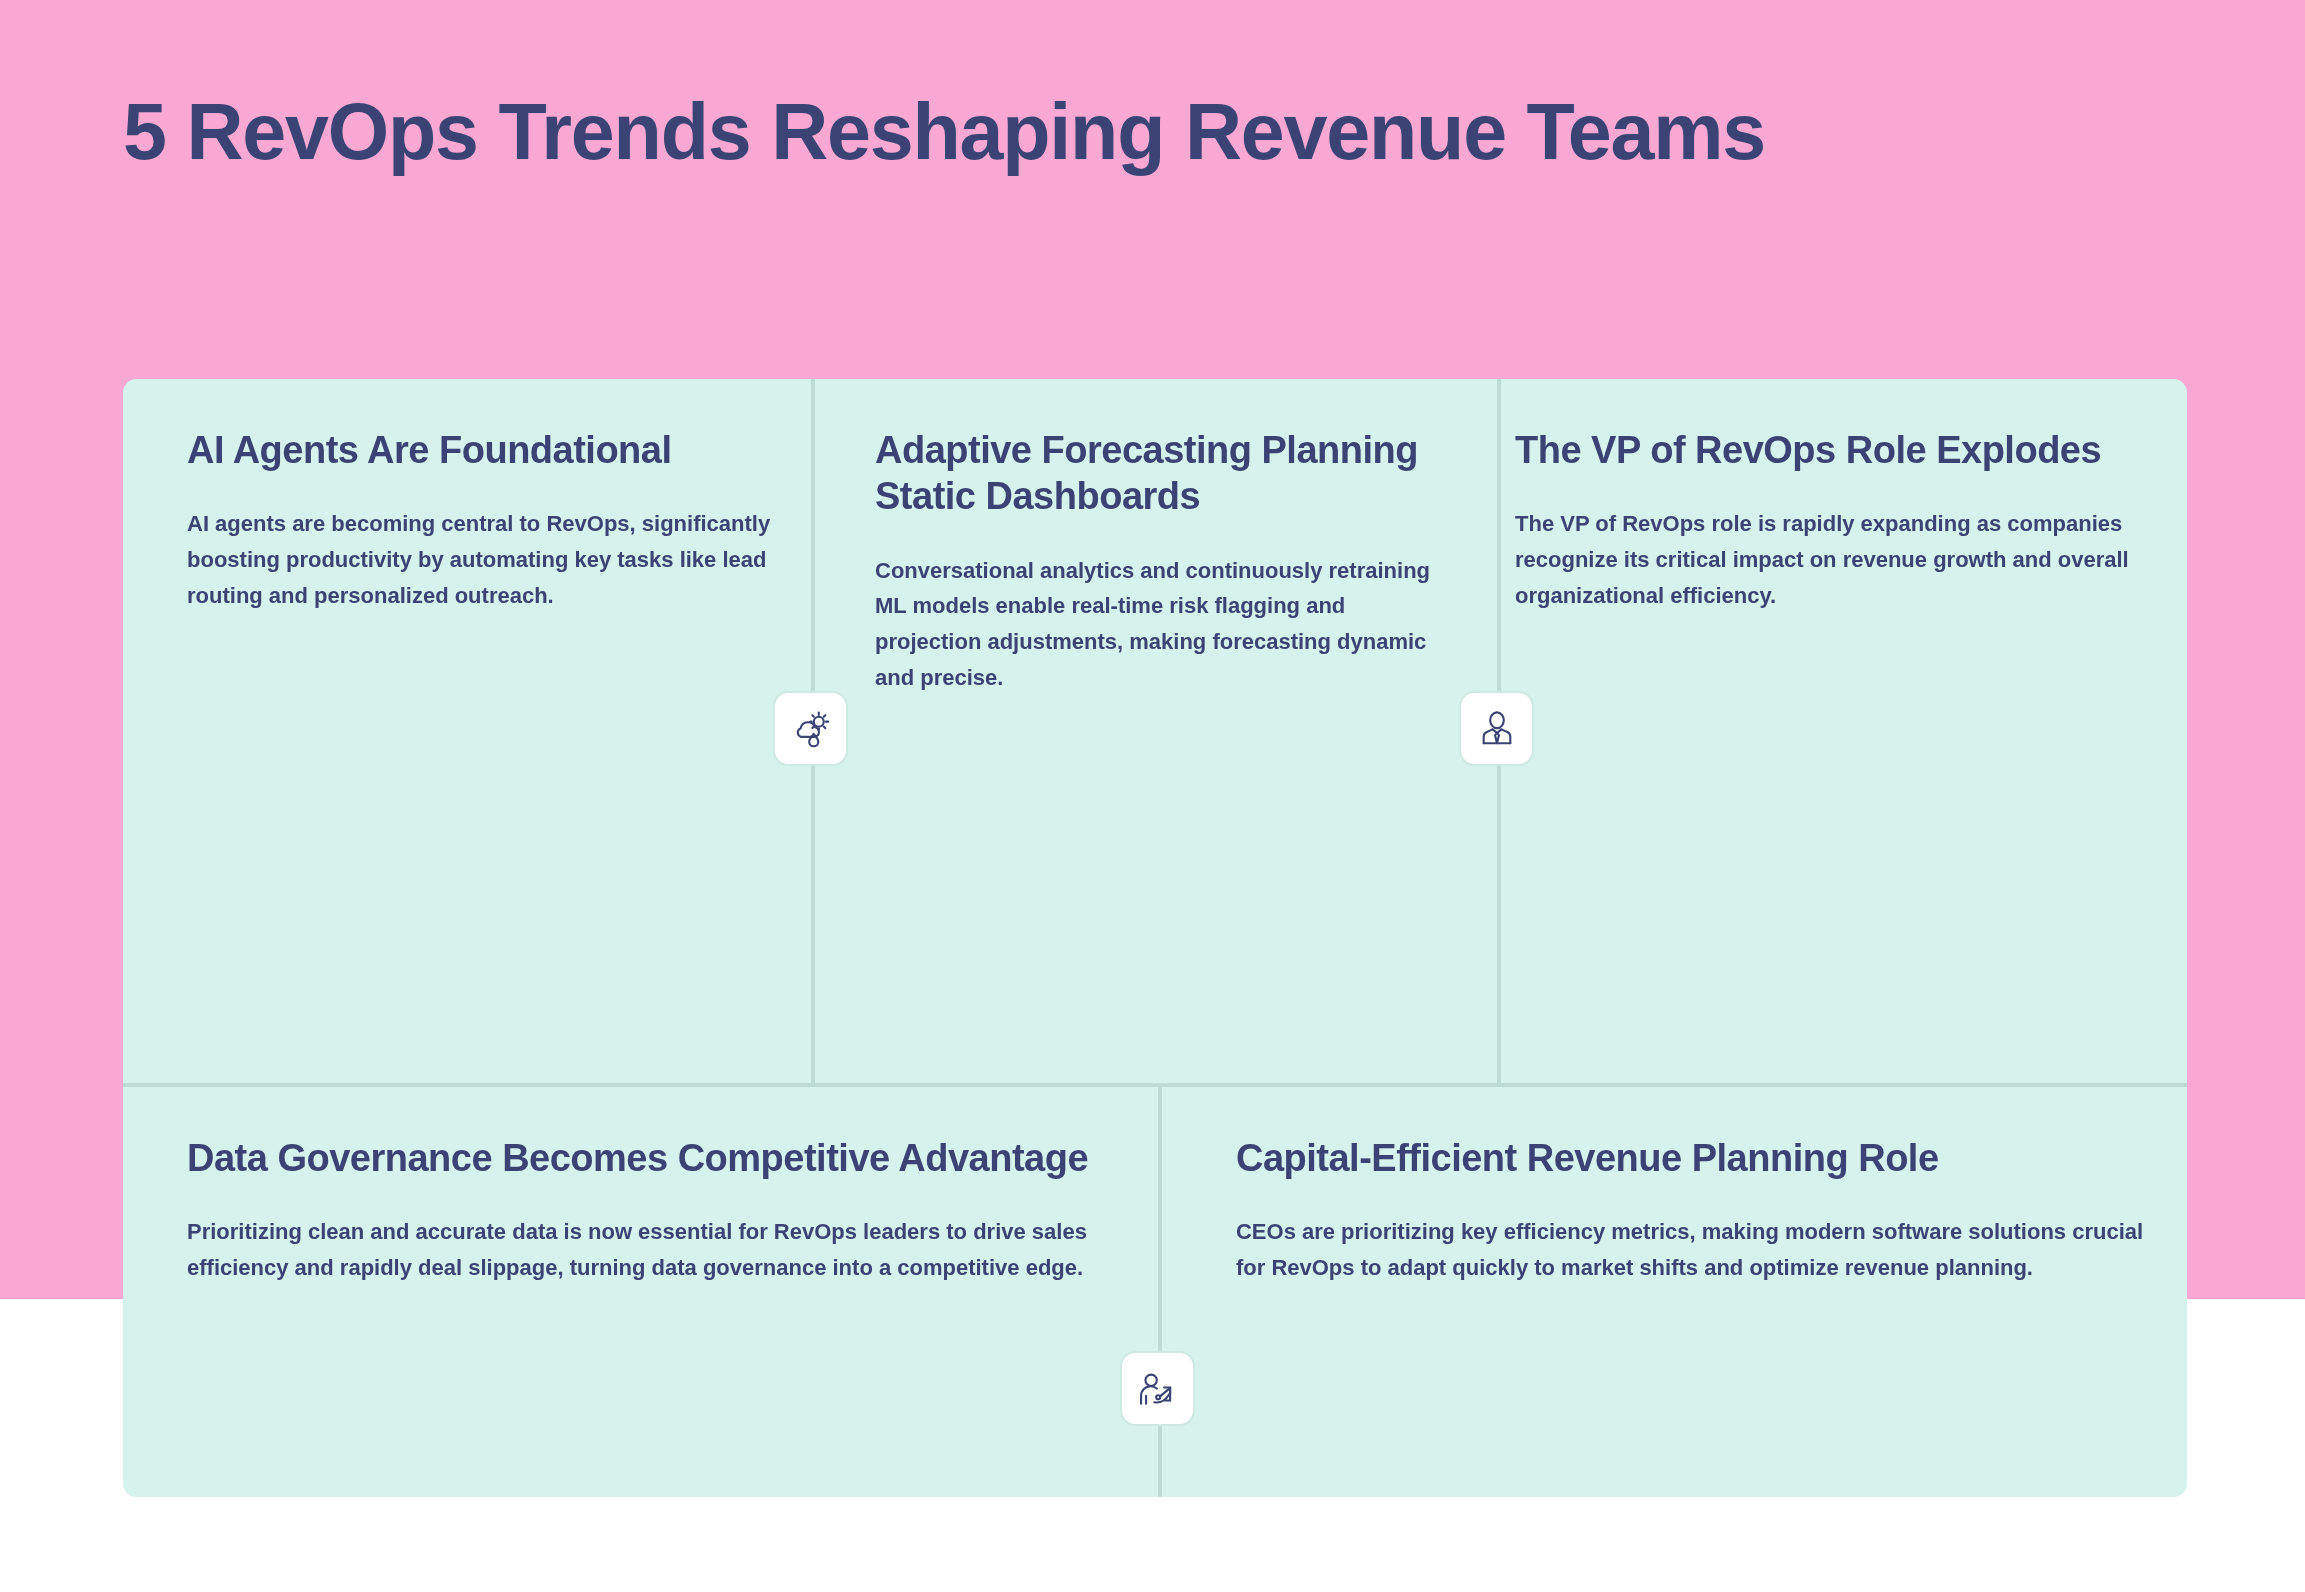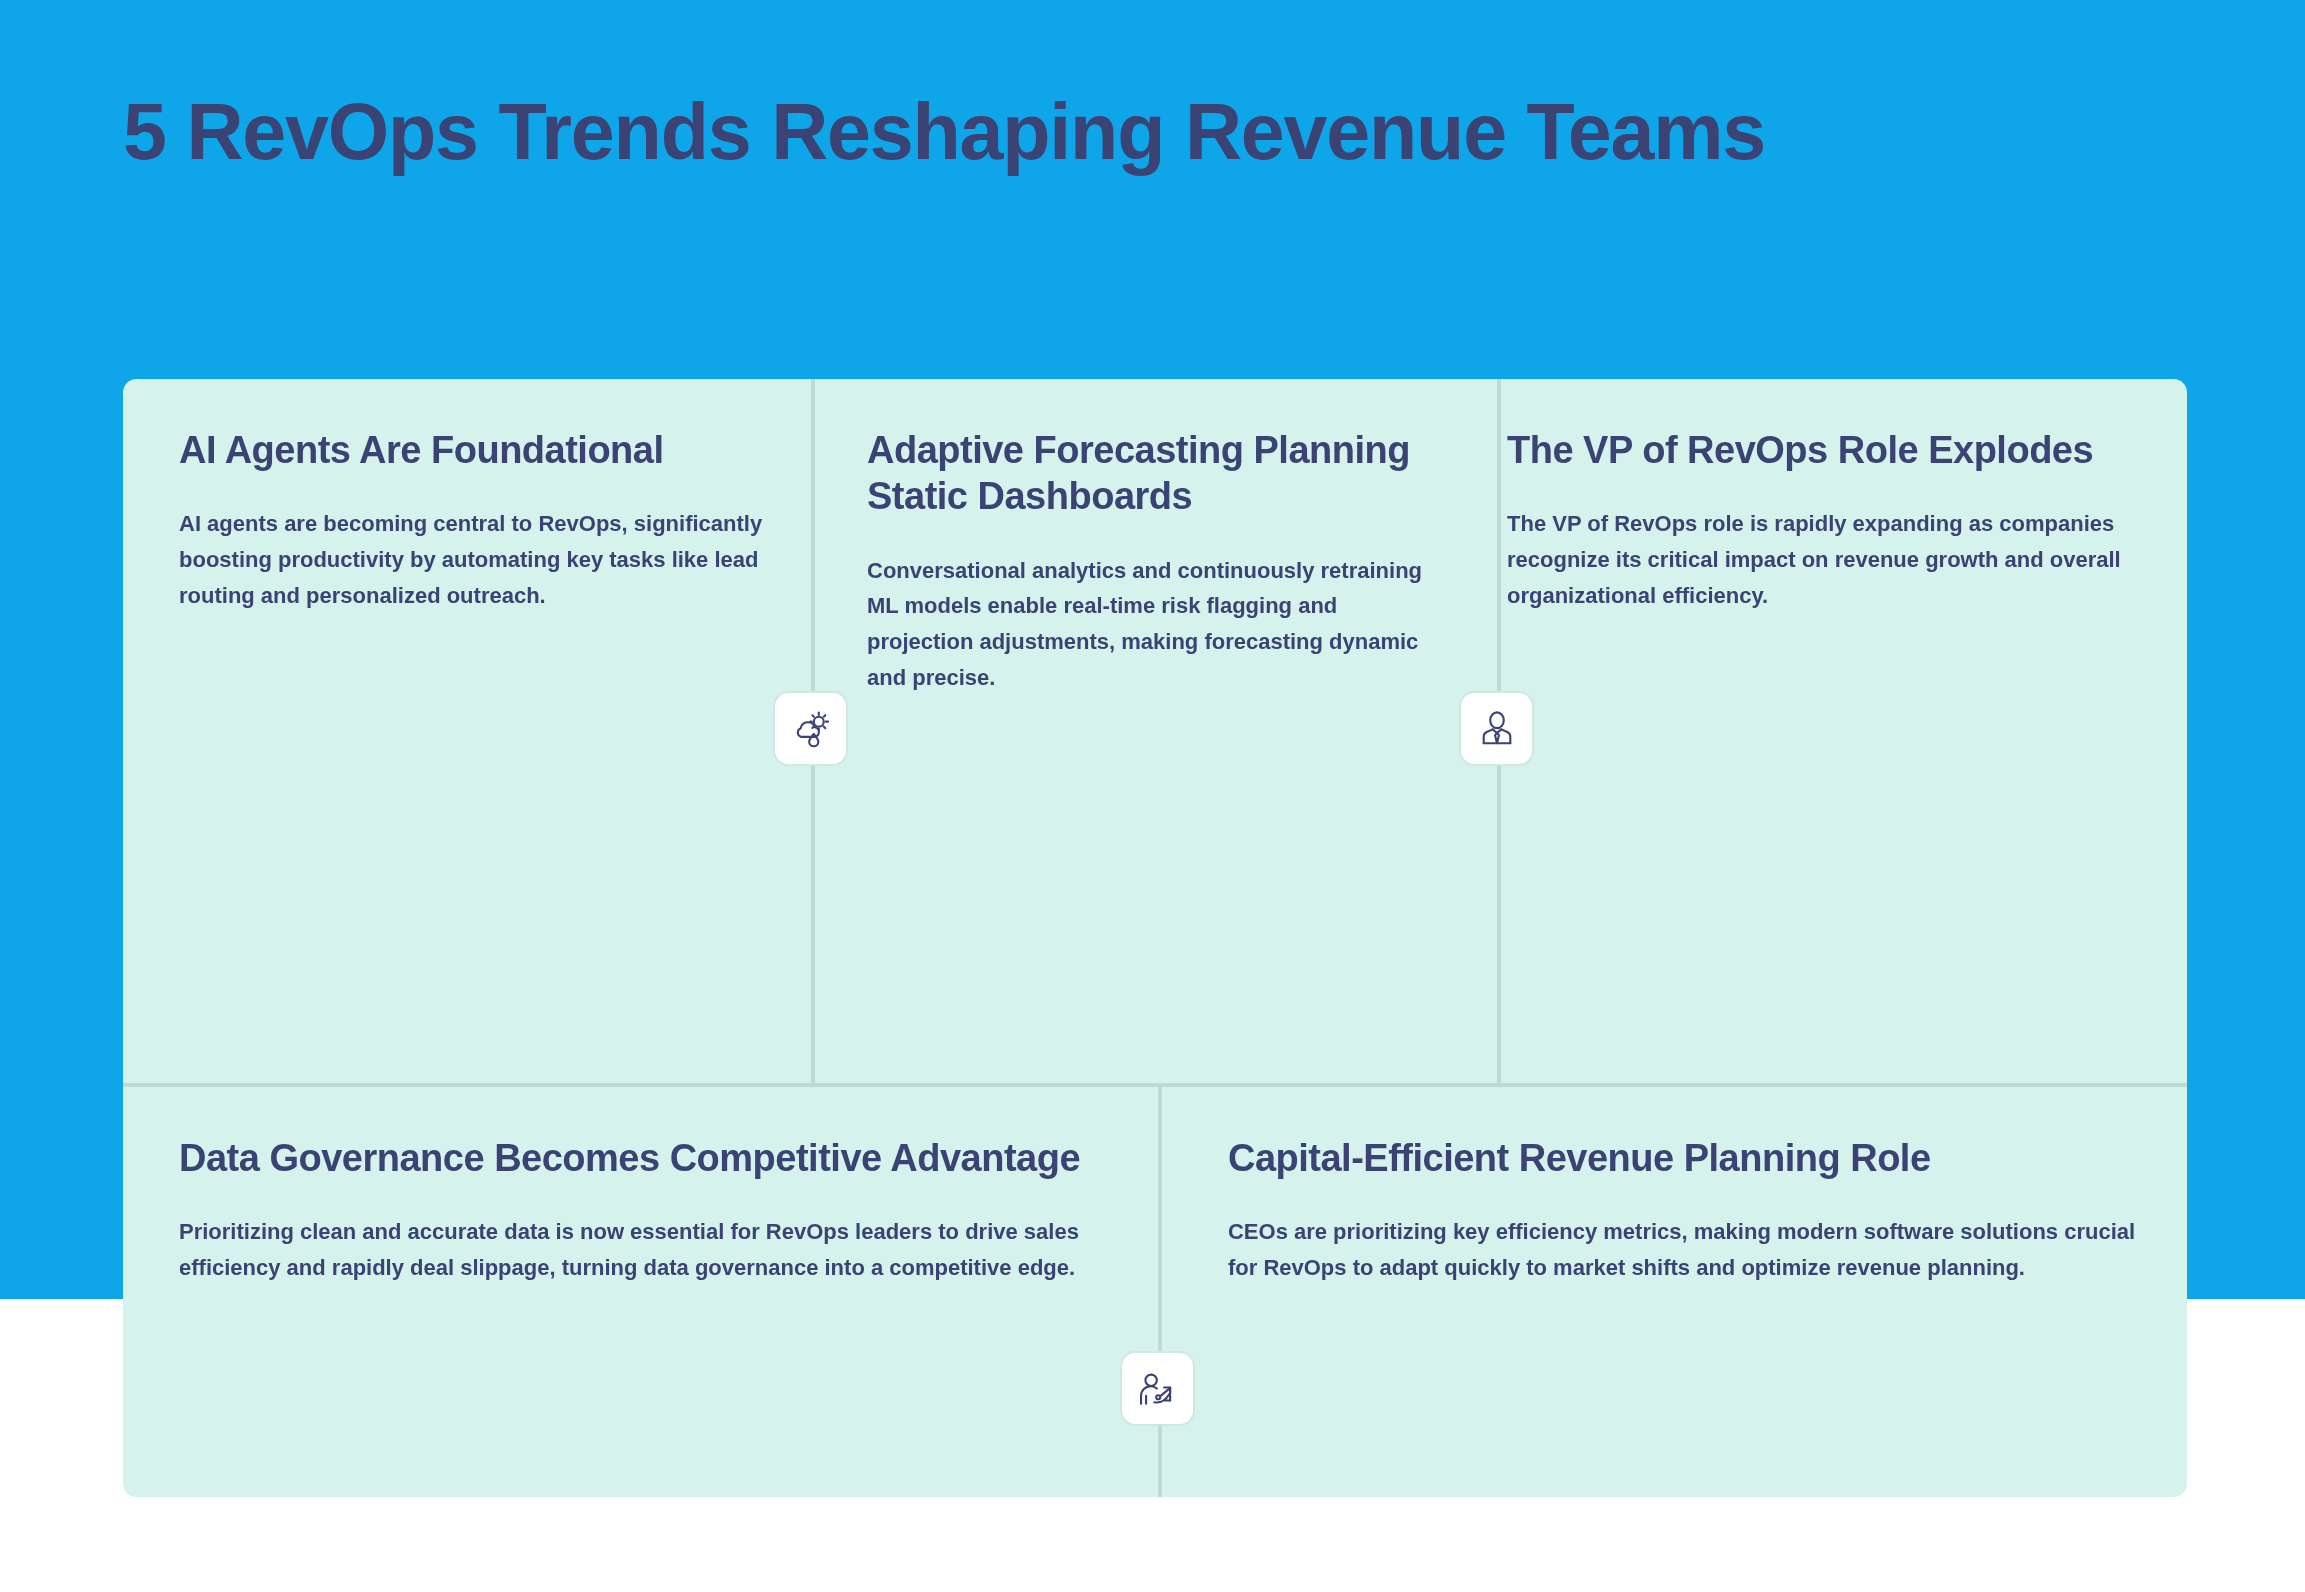--- a/index.html
+++ b/index.html
@@ -9,21 +9,21 @@
     height: 1593px;
     background: #ffffff;
     font-family: "Liberation Sans", sans-serif;
     overflow: hidden;
   }
 
   .page {
     position: relative;
     width: 2306px;
     height: 1299px;
-    background: #0ea5e9;
+    background: #f9a8d4;
   }
 
   
   .page-title {
     position: absolute;
     left: 123px;
     top: 85px;
     width: 2037px;
     font-family: "Liberation Sans", sans-serif;
     font-size: 79px;
@@ -41,21 +41,21 @@
     width: 2064px;
     height: 1118px;
     background: #d6f2ec;
     border-radius: 13.4px;
     overflow: visible;
   }
 
   
   .row {
     position: absolute;
-    left: 4px;
+    left: 12px;
     width: 100%;
     display: flex;
     border-radius: 22px;
   }
   .row-top { top: 0; height: 704px; }
   .row-bottom { top: 708px; height: 410px; gap: 28px; }
 
   
   .h-divider {
     position: absolute;

